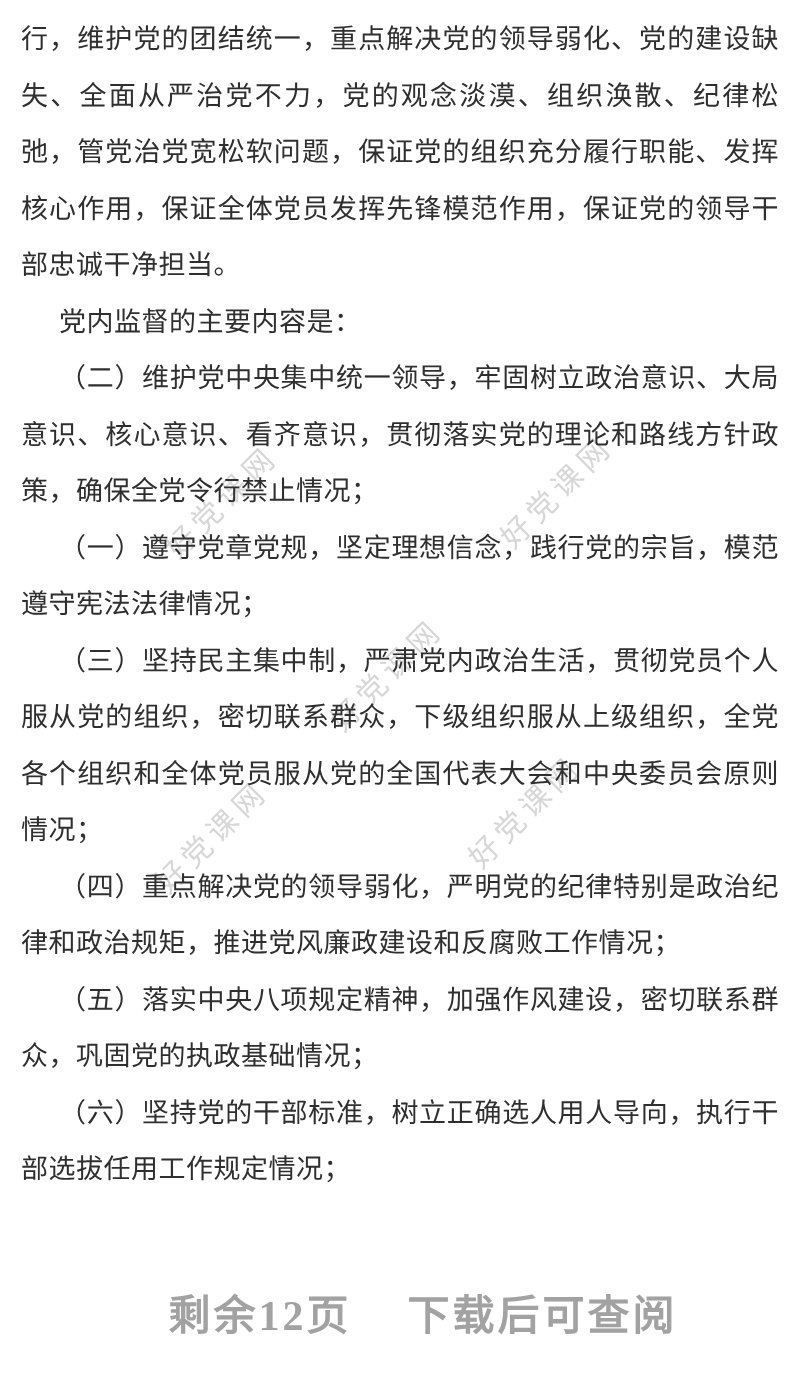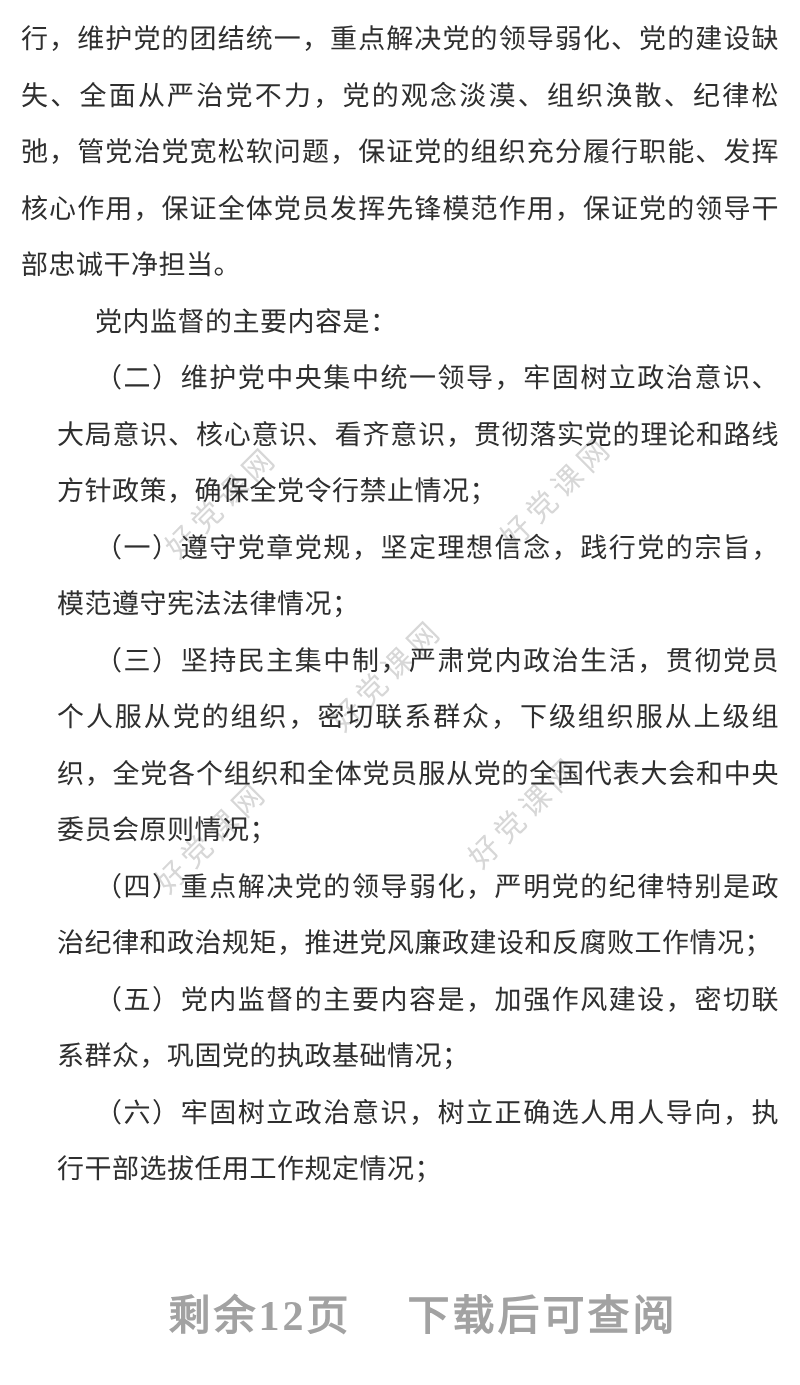--- a/index.html
+++ b/index.html
@@ -41,21 +41,20 @@
     margin: 0;
     font-size: 27px;
     line-height: 56.5px;
     text-align: justify;
     text-justify: inter-ideograph;
     letter-spacing: 0.5px;
     word-break: break-all;
   }
   .content p.indent {
     text-indent: 38px;
-    margin-left: 36px;
   }
   .footer {
     position: absolute;
     top: 1281px;
     left: 0;
     width: 100%;
     z-index: 2;
     text-align: center;
     padding-left: 46px;
     box-sizing: border-box;
@@ -82,19 +81,19 @@
       <span class="watermark" style="left: 210px; top: 835px; color: rgb(215, 215, 215);">好党课网</span>
       <span class="watermark" style="left: 523px; top: 810px; color: rgb(215, 215, 215);">好党课网</span>
     </div>
   <div class="content" style="color: rgb(47, 47, 47);">
       <p class="">行，维护党的团结统一，重点解决党的领导弱化、党的建设缺失、全面从严治党不力，党的观念淡漠、组织涣散、纪律松弛，管党治党宽松软问题，保证党的组织充分履行职能、发挥核心作用，保证全体党员发挥先锋模范作用，保证党的领导干部忠诚干净担当。</p>
       <p class="indent">党内监督的主要内容是：</p>
       <p class="indent">（二）维护党中央集中统一领导，牢固树立政治意识、大局意识、核心意识、看齐意识，贯彻落实党的理论和路线方针政策，确保全党令行禁止情况；</p>
       <p class="indent">（一）遵守党章党规，坚定理想信念，践行党的宗旨，模范遵守宪法法律情况；</p>
       <p class="indent">（三）坚持民主集中制，严肃党内政治生活，贯彻党员个人服从党的组织，密切联系群众，下级组织服从上级组织，全党各个组织和全体党员服从党的全国代表大会和中央委员会原则情况；</p>
       <p class="indent">（四）重点解决党的领导弱化，严明党的纪律特别是政治纪律和政治规矩，推进党风廉政建设和反腐败工作情况；</p>
-      <p class="indent">（五）党内监督的主要内容是，加强作风建设，密切联系群众，巩固党的执政基础情况；</p>
-      <p class="indent">（六）牢固树立政治意识，树立正确选人用人导向，执行干部选拔任用工作规定情况；</p>
+      <p class="indent">（五）落实中央八项规定精神，加强作风建设，密切联系群众，巩固党的执政基础情况；</p>
+      <p class="indent">（六）坚持党的干部标准，树立正确选人用人导向，执行干部选拔任用工作规定情况；</p>
     </div>
   <div class="footer" style="color: rgb(162, 162, 162);">
     <span>剩余12页</span><span class="gap"></span><span>下载后可查阅</span>
   </div>
 </div>
 
 </body></html>

